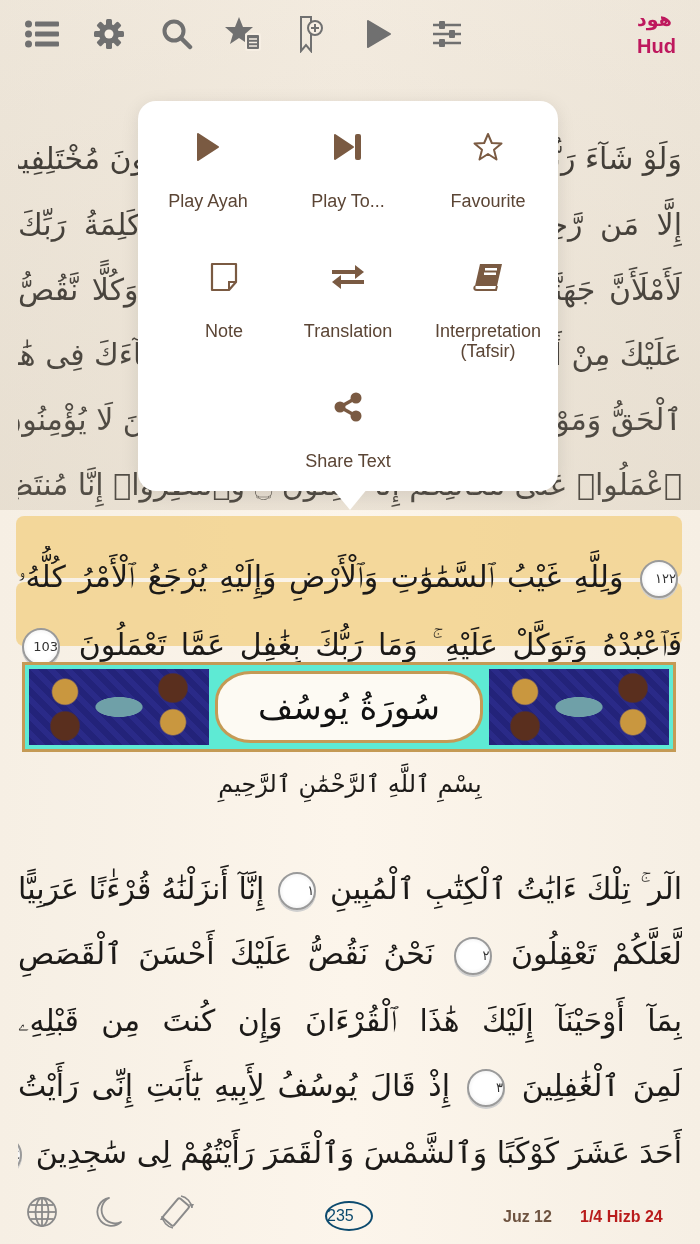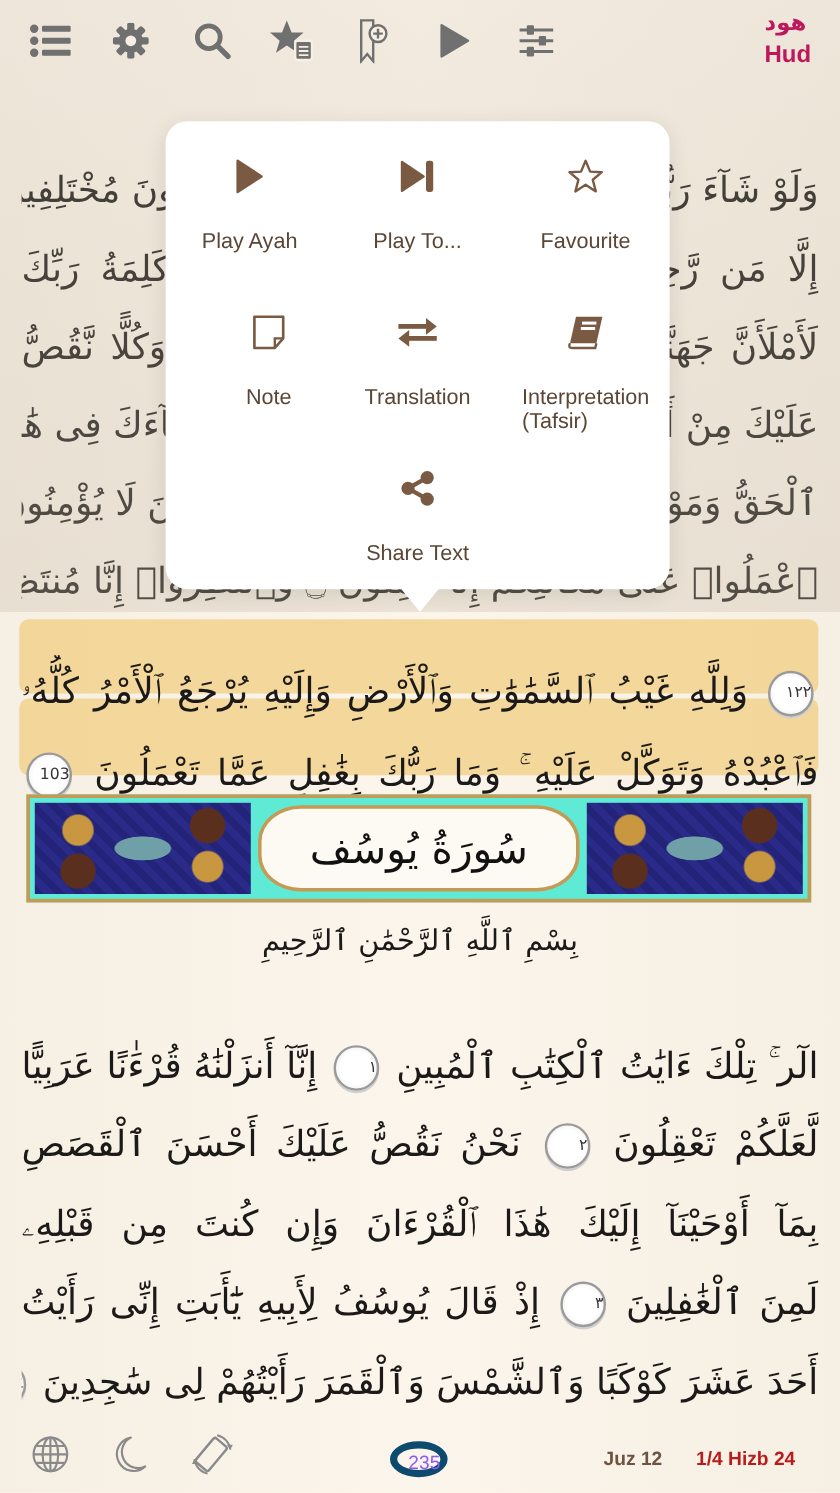--- a/index.html
+++ b/index.html
@@ -92,31 +92,31 @@
       border-top: 22px solid #ffffff;
     }
     .menu-item {
       position: absolute; width: 140px; height: 130px; cursor: pointer;
       display: flex; flex-direction: column; align-items: center;
     }
     .menu-item .mi-icon {
       height: 40px; margin-top: 26px; display: flex; align-items: center; justify-content: center;
     }
     .menu-item .mi-label {
-      margin-top: 24px; font-size: 18px; color: #5b4535; line-height: 20px;
+      margin-top: 24px; font-size: 18px; color: #5b4535; text-align: center; line-height: 20px;
       white-space: pre-line;
     }
 
     
     .bottombar { position: absolute; left: 0; top: 1184px; width: 700px; height: 60px; }
     .bb-icon { position: absolute; top: 8px; width: 40px; height: 40px; display: flex; align-items: center; justify-content: center; cursor: pointer; }
     .page-number {
       position: absolute; left: 325px; top: 17px; width: 48px; height: 30px;
-      border: 6px solid #0c4a6e; border-radius: 50%; box-sizing: border-box;
-      font-size: 16px; color: #8b5cf6; text-align: right; line-height: 26px;
+      border: 2px solid #0c4a6e; border-radius: 50%; box-sizing: border-box;
+      font-size: 16px; color: #0c4a6e; text-align: left; line-height: 26px;
     }
     .juz { position: absolute; left: 503px; top: 24px; font-size: 16px; color: #6e5340; font-weight: bold; }
     .hizb { position: absolute; left: 580px; top: 24px; font-size: 16px; color: #b91c1c; font-weight: bold; }
   </style>
 </head>
 <body>
 
 <div class="page-bg"></div>
 
 <div>

